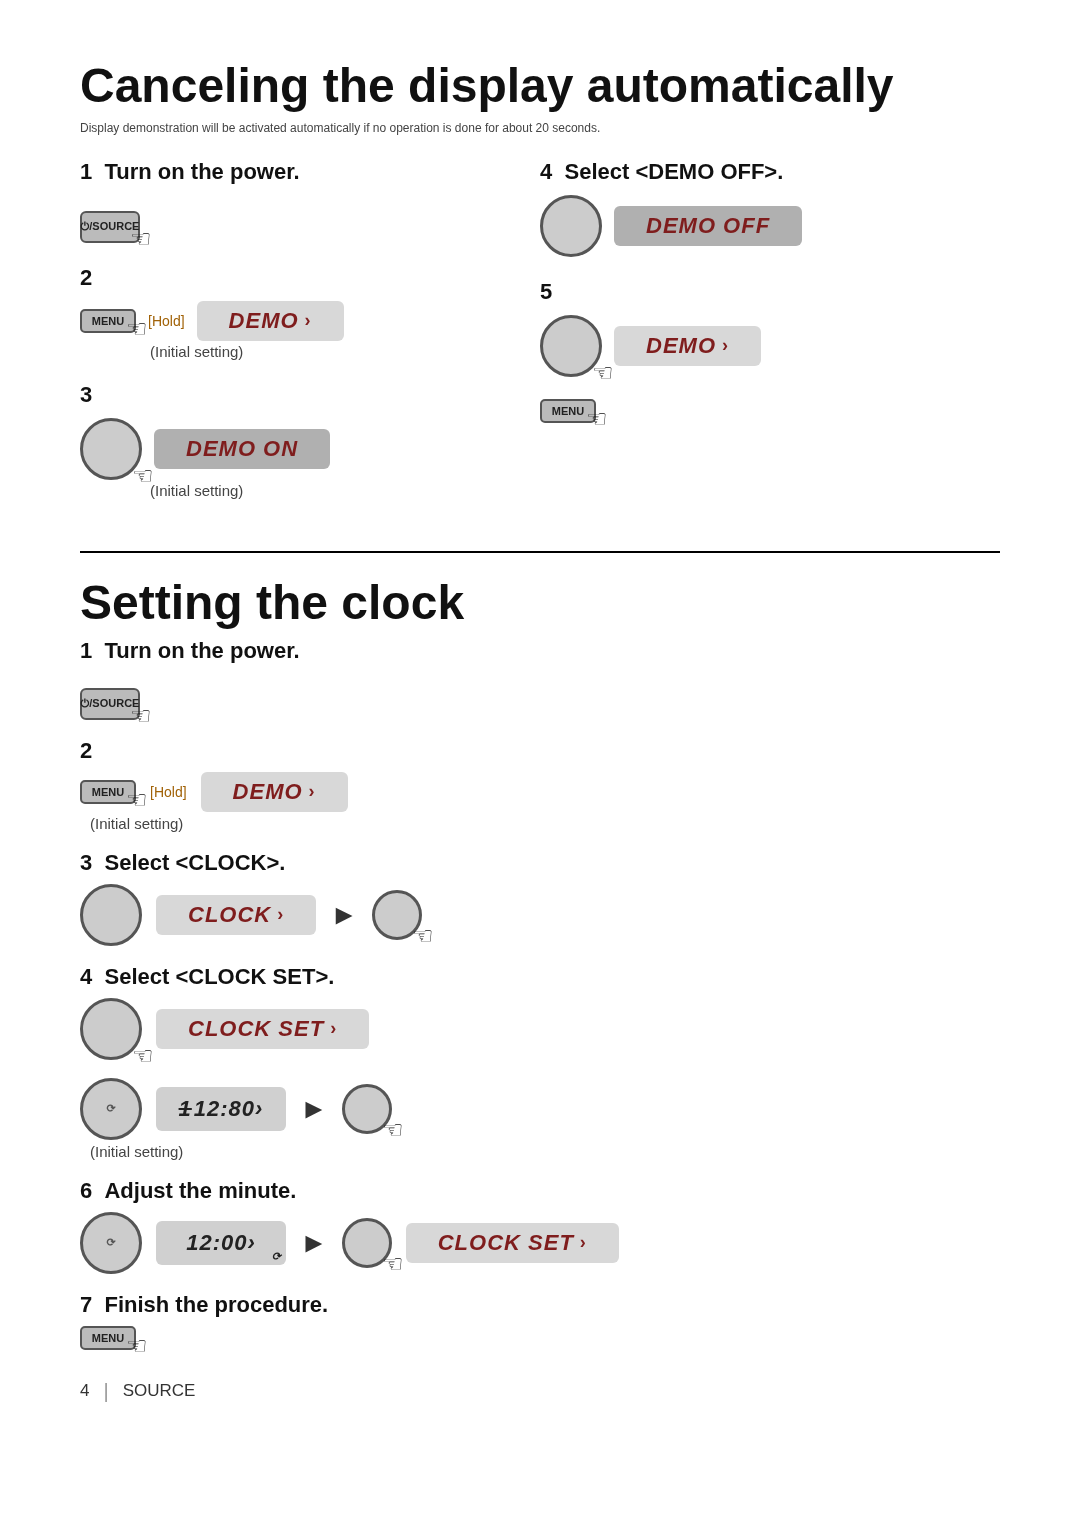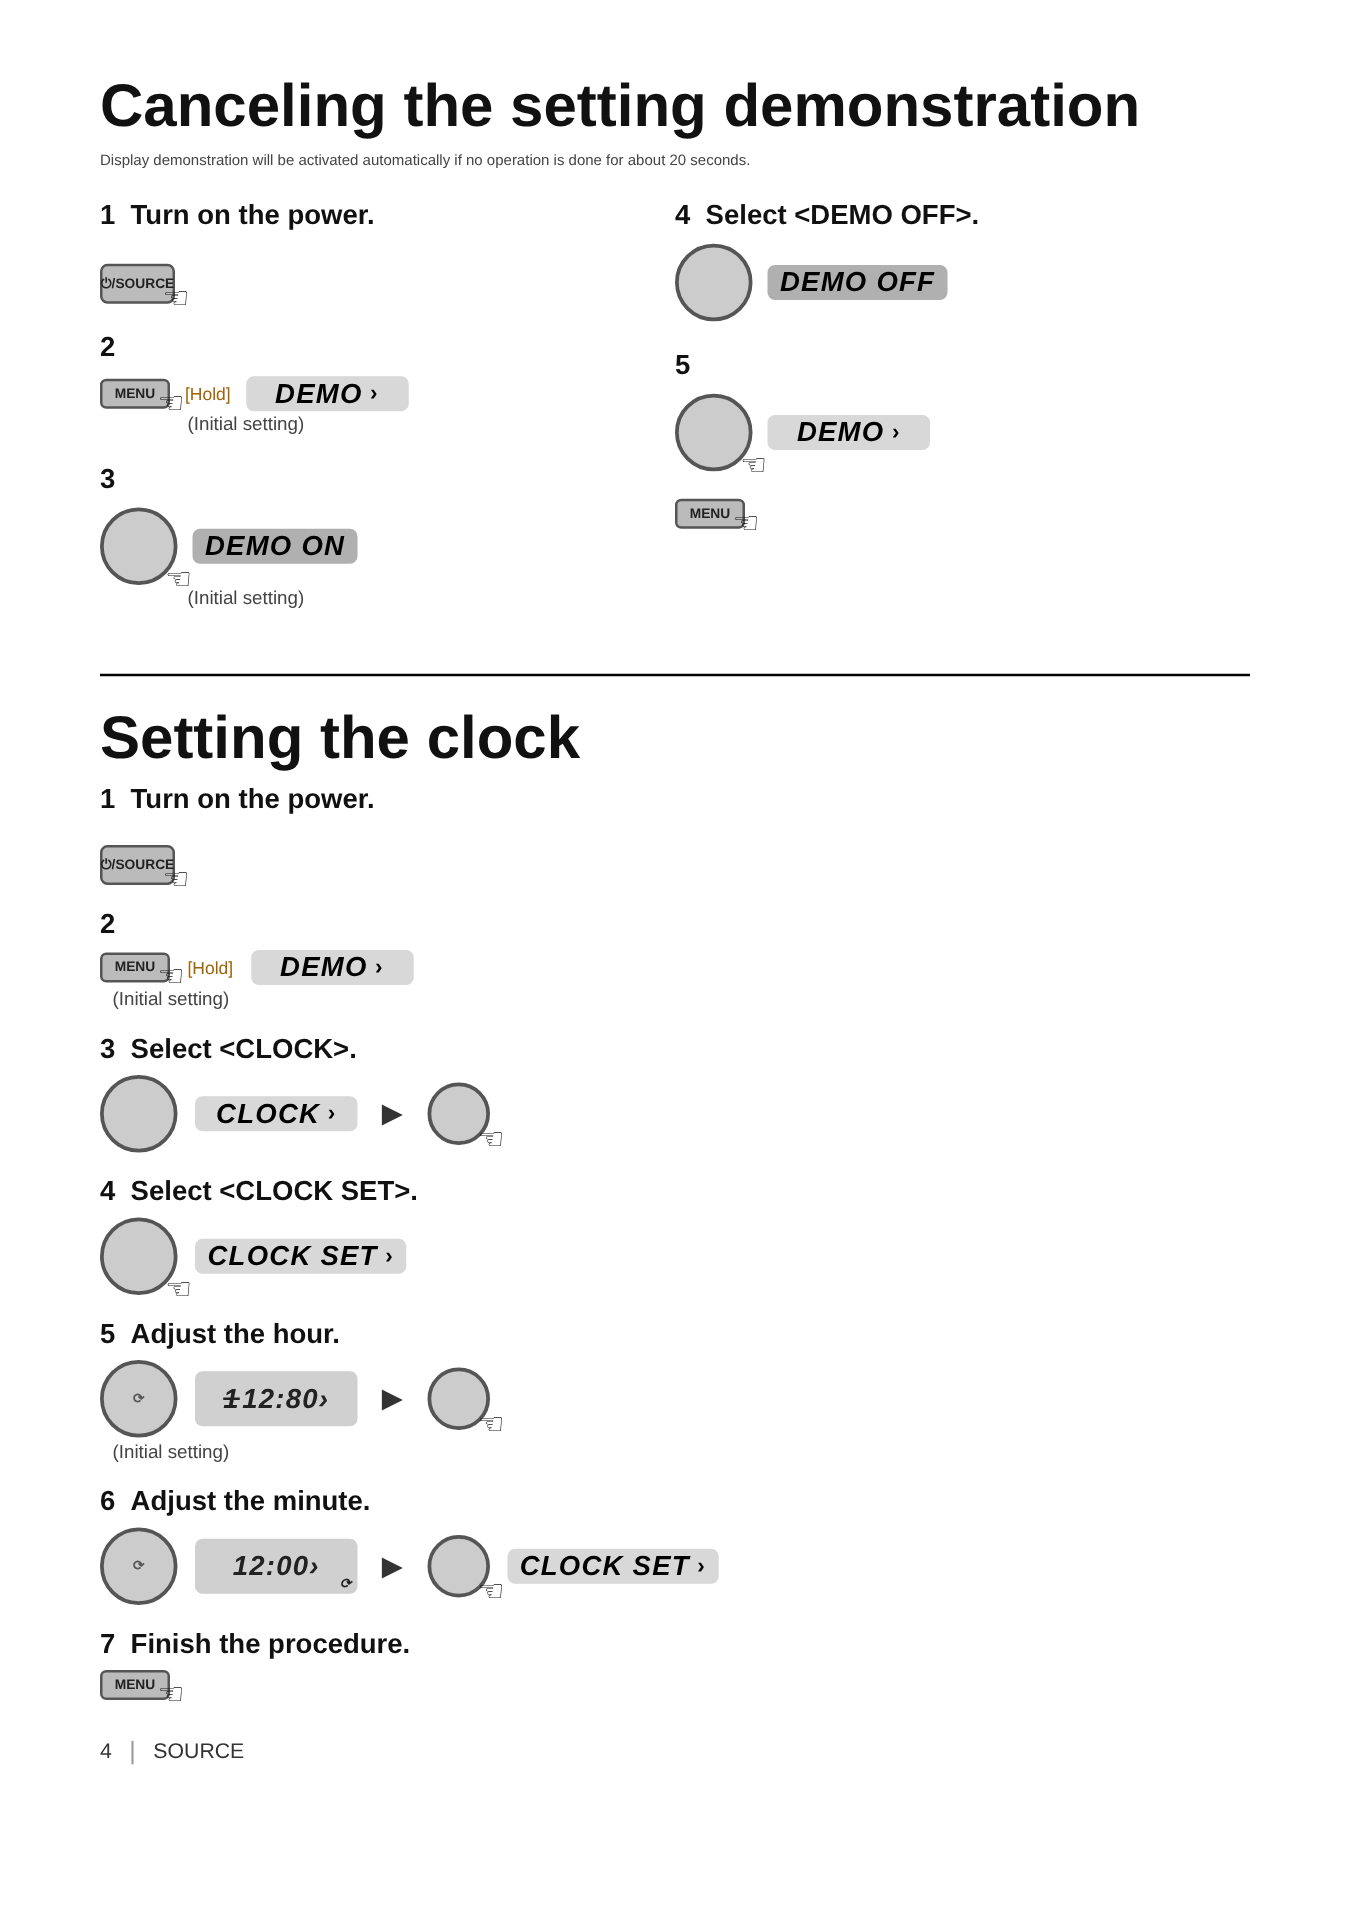--- a/index.html
+++ b/index.html
@@ -113,28 +113,28 @@
       color: #222;
       flex-shrink: 0;
     }
 
     
     .display-box {
       display: inline-flex;
       align-items: center;
       justify-content: center;
       min-width: 130px;
-      height: 28px;
+      height: 40px;
       border-radius: 6px;
       background: #d8d8d8;
       font-style: italic;
       font-weight: bold;
       font-size: 22px;
-      padding: 0 10px;
-      color: #000000;
+      padding: 0 32px;
+      color: #7f1d1d;
       letter-spacing: 1px;
       flex-shrink: 0;
     }
     .display-box.selected {
       background: #b0b0b0;
     }
     .display-box .arrow {
       font-size: 18px;
       margin-left: 6px;
       font-style: normal;
@@ -217,21 +217,21 @@
       font-size: 24px;
       position: absolute;
       bottom: -10px;
       right: -12px;
       transform: scaleX(-1);
     }
   </style>
 </head>
 <body>
 
-<h1 class="section-title">Canceling the setting demonstration</h1>
+<h1 class="section-title">Canceling the display automatically</h1>
 <p class="section-subtitle">Display demonstration will be activated automatically if no operation is done for about 20 seconds.</p>
 
 <div class="steps-container">
 
   <div>
 
     <div class="step">
       <div class="step-header">
         <span>1</span>
         &nbsp;<span>Turn on the power.</span>
@@ -404,24 +404,20 @@
         <span class="hand-overlay">☞</span>
       </div>
       <div class="display-box">
         <span>CLOCK SET</span>
         <span class="arrow">›</span>
       </div>
     </div>
   </div>
 
   <div class="single-step">
-    <div class="step-header">
-      <span>5</span>
-      &nbsp;<span>Adjust the hour.</span>
-    </div>
     <div class="step-row">
       <div class="knob-with-hand">
         <div class="knob">
           <span style="font-size:11px;color:#555;font-weight:bold;">⟳</span>
         </div>
       </div>
       <div class="display-box-time">
         <span style="text-decoration: line-through; margin-right:2px;">1</span>
         <span>12:80</span>
         <span class="arrow">›</span>

